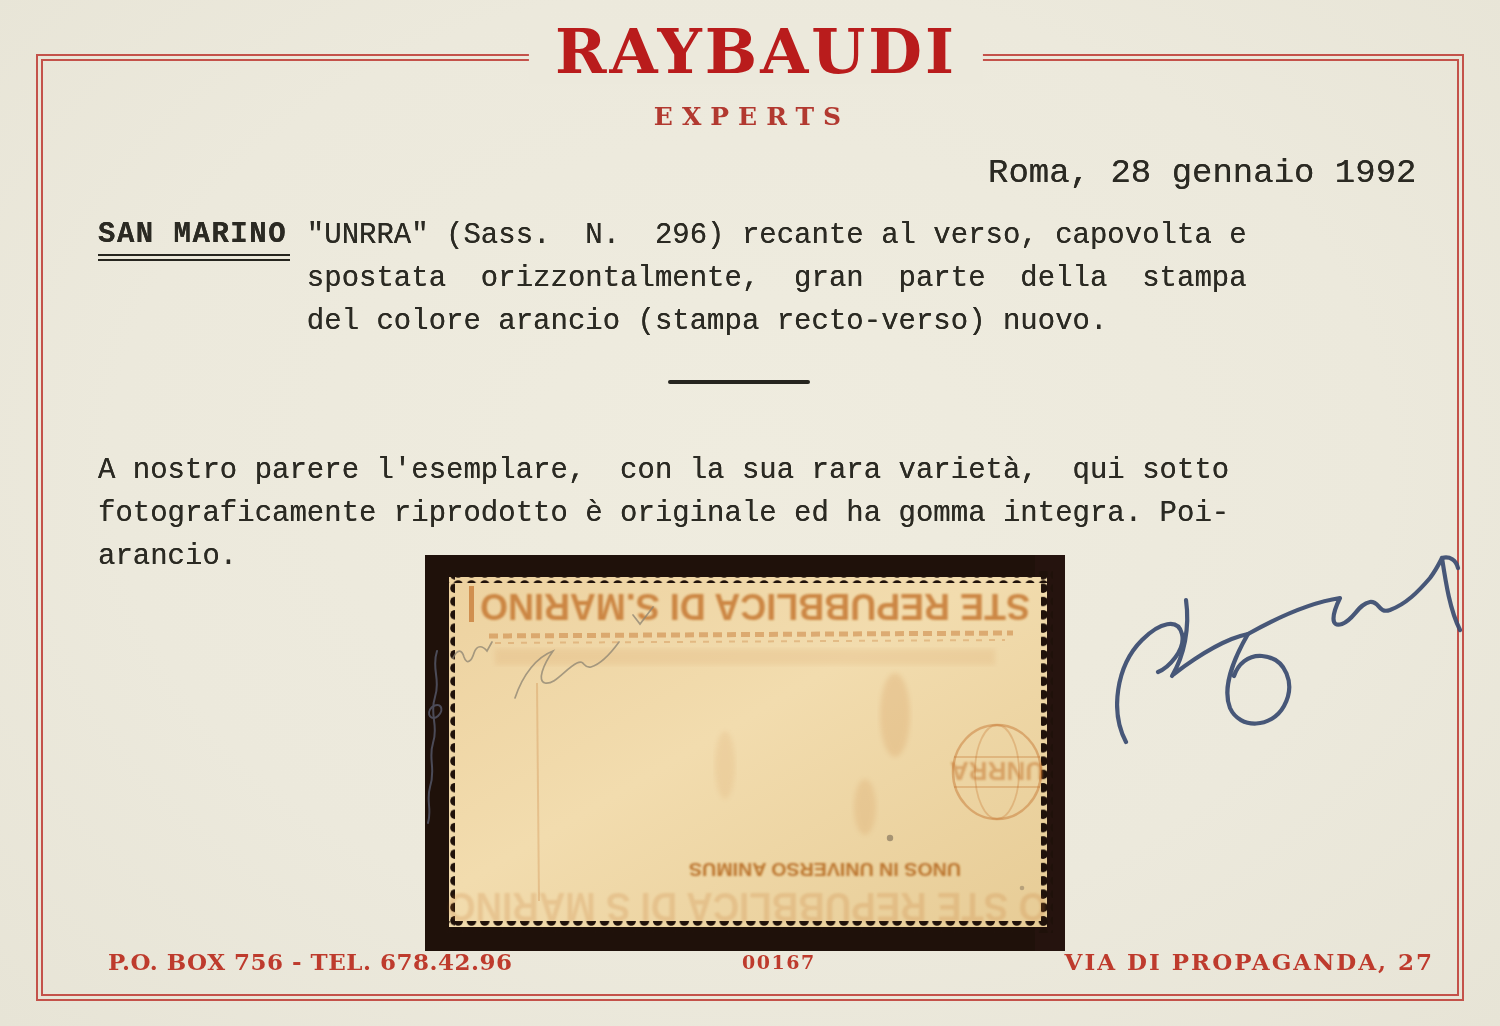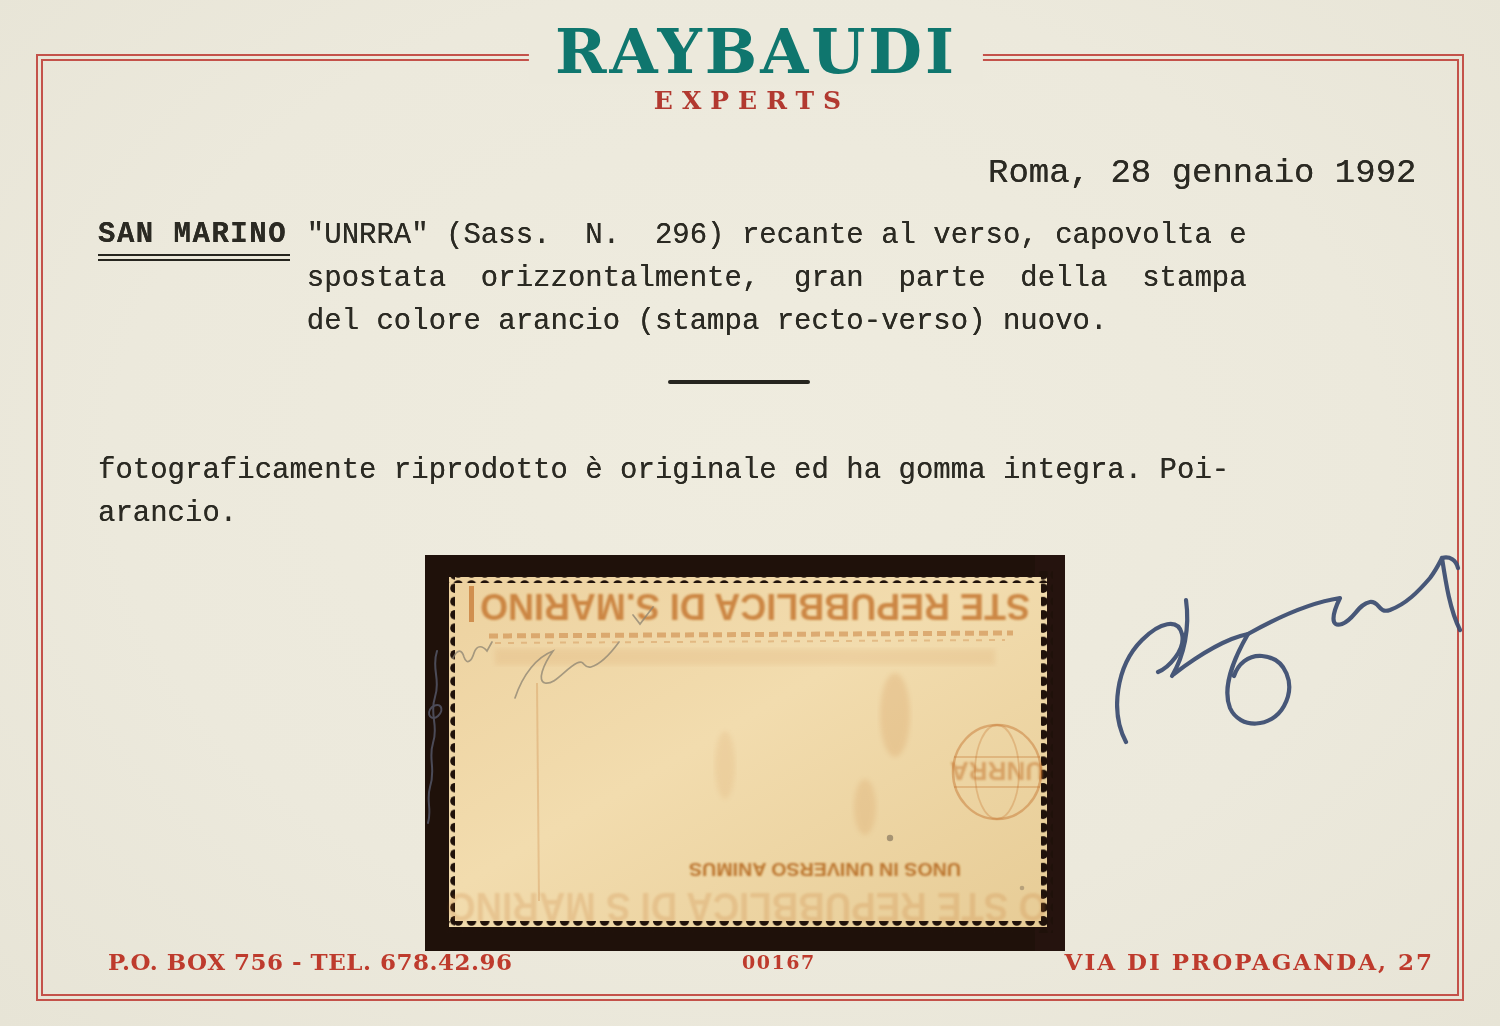--- a/index.html
+++ b/index.html
@@ -3,22 +3,22 @@
 <meta charset="utf-8">
 <style>
   html,body{margin:0;padding:0;}
   body{width:1500px;height:1026px;background:#ECE9DC;font-family:"Liberation Sans",sans-serif;overflow:hidden;}
   .page{position:relative;width:1500px;height:1026px;background:
     radial-gradient(ellipse at 50% 45%, #EFECDF 0%, #ECE9DC 60%, #E7E4D6 100%);}
   .frame{position:absolute;left:36px;top:54px;width:1428px;height:947px;
     border:7px double #C4524A;box-sizing:border-box;}
   .brand{position:absolute;top:20px;left:calc(50% + 6px);transform:translateX(-50%);
     font-family:"DejaVu Serif",serif;font-weight:bold;font-size:62px;line-height:64px;
-    letter-spacing:3px;color:#0f766e;background:#ECE9DC;padding:0 26px;white-space:nowrap;}
-  .experts{position:absolute;top:86px;left:calc(50% + 2px);transform:translateX(-50%);
+    letter-spacing:3px;color:#b91c1c;background:#ECE9DC;padding:0 26px;white-space:nowrap;}
+  .experts{position:absolute;top:102px;left:calc(50% + 2px);transform:translateX(-50%);
     font-family:"DejaVu Serif",serif;font-weight:bold;font-size:25px;letter-spacing:9px;
     color:#B23930;white-space:nowrap;}
   .dateline{position:absolute;left:988px;top:110px;
     font-family:"Liberation Mono",monospace;font-size:34px;color:#2B2A23;white-space:pre;
     text-shadow:0 0 0.6px #2B2A23;margin-top:44px;}
   .para{position:absolute;font-family:Liberation Mono, monospace;font-size:29px;color:#2B2A23;
     text-shadow:0 0 0.6px #2B2A23;margin-top:24px;}
   .para .line{height:43px;line-height:43px;white-space:pre;}
   .para1{left:98px;top:190px;}
   .para2{left:98px;top:425px;}
@@ -48,20 +48,21 @@
   <div class="para para1">
     <span class="heading">SAN MARINO</span>
     <div class="line">            "UNRRA" (Sass.  N.  296) recante al verso, capovolta e</div>
     <div class="line">            spostata  orizzontalmente,  gran  parte  della  stampa</div>
     <div class="line">            del colore arancio (stampa recto-verso) nuovo.</div>
   </div>
 
   <div class="divider"></div>
 
   <div class="para para2">
+    <div class="line">A nostro parere l'esemplare,  con la sua rara varietà,  qui sotto</div>
     <div class="line">fotograficamente riprodotto è originale ed ha gomma integra. Poi-</div>
     <div class="line">arancio.</div>
   </div>
 
   <div class="photo">
     <svg width="640" height="396" viewBox="0 0 640 396">
       <defs>
         <linearGradient id="gum" x1="0" y1="0" x2="1" y2="1">
           <stop offset="0" stop-color="#EDD2A0"></stop>
           <stop offset="0.45" stop-color="#F2DCAE"></stop>

